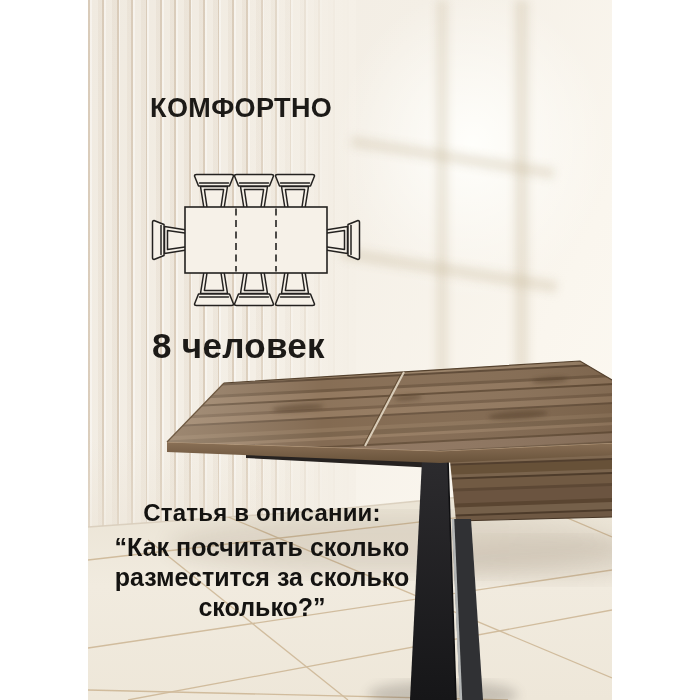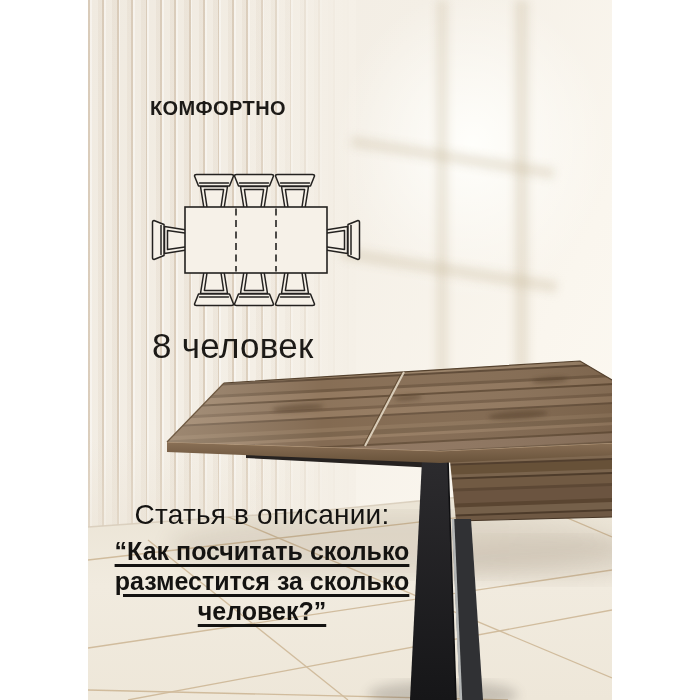--- a/index.html
+++ b/index.html
@@ -25,33 +25,33 @@
   
   .wband { position:absolute; background:rgba(193,174,143,0.30); filter:blur(5px); z-index:1; }
   .wband.v1 { left:349px; top:0; width:10px; height:430px; }
   .wband.v2 { left:427px; top:0; width:13px; height:445px; }
   .wband.d1 { left:262px; top:152px; width:205px; height:11px; transform:rotate(9deg); }
   .wband.d2 { left:252px; top:264px; width:218px; height:12px; transform:rotate(9deg); }
 
   .scene { position:absolute; left:0; top:0; width:524px; height:700px; z-index:2; }
 
   .headline { position:absolute; left:62px; top:90px; z-index:5;
-    font-size:20px; line-height:37px; font-weight:700; color:#1c1a17; letter-spacing:0.4px; }
+    font-size:27px; line-height:37px; font-weight:700; color:#1c1a17; letter-spacing:0.4px; }
   .headline span { display:block; }
 
   .diagram { position:absolute; left:55px; top:170px; width:230px; height:140px; z-index:5; }
 
   .capacity { position:absolute; left:64px; top:326px; z-index:5;
-    font-size:35px; font-weight:400; color:#1c1a17; letter-spacing:0.3px; }
+    font-size:35px; font-weight:700; color:#1c1a17; letter-spacing:0.3px; }
 
   .footer { position:absolute; left:6px; top:499px; width:336px; z-index:5;
     text-align:center; color:#141311; }
-  .footer .intro { font-size:28px; font-weight:400; letter-spacing:0.2px; margin-bottom:5px; }
+  .footer .intro { font-size:24px; font-weight:700; letter-spacing:0.2px; margin-bottom:5px; }
   .footer .quote-line { font-size:25px; font-weight:700; line-height:30px;
-    text-decoration:underline; text-decoration-thickness:2.5px; text-underline-offset:4px; }
+    text-decoration-thickness:2.5px; text-underline-offset:4px; }
 </style>
 </head>
 <body>
 
 <div class="stage">
   <div class="card">
 
     <div class="flutes"></div>
     <div class="flute-fade"></div>
     <div class="glow"></div>
@@ -212,17 +212,17 @@
 
     <div class="capacity">
       <span>8</span>
       <span>человек</span>
     </div>
 
     <div class="footer">
       <div class="intro">Статья в описании:</div>
       <div class="quote-line">“Как посчитать сколько</div>
       <div class="quote-line">разместится за сколько</div>
-      <div class="quote-line">человек?”</div>
+      <div class="quote-line">сколько?”</div>
     </div>
 
   </div>
 </div>
 
 </body></html>

